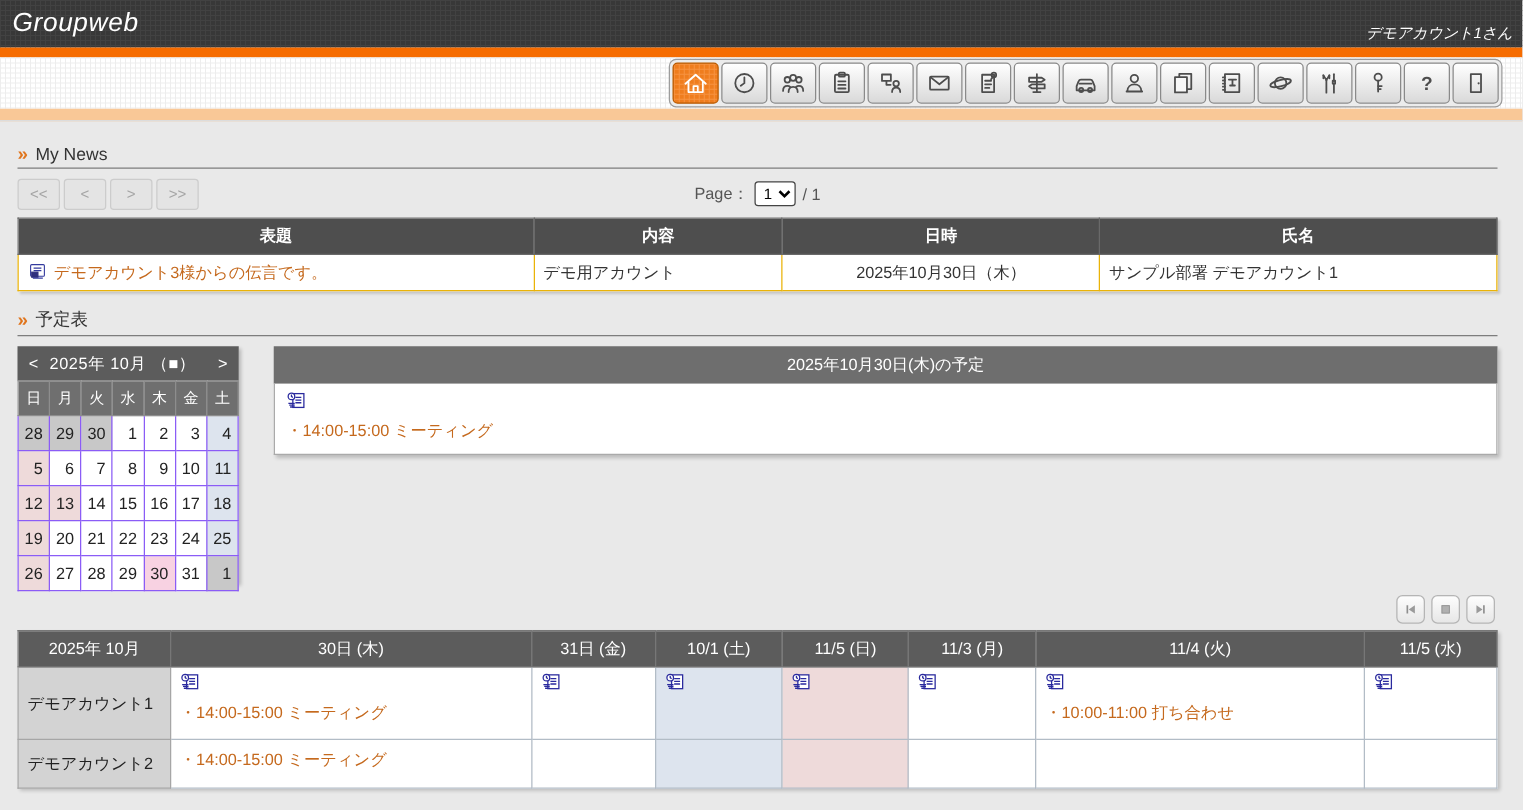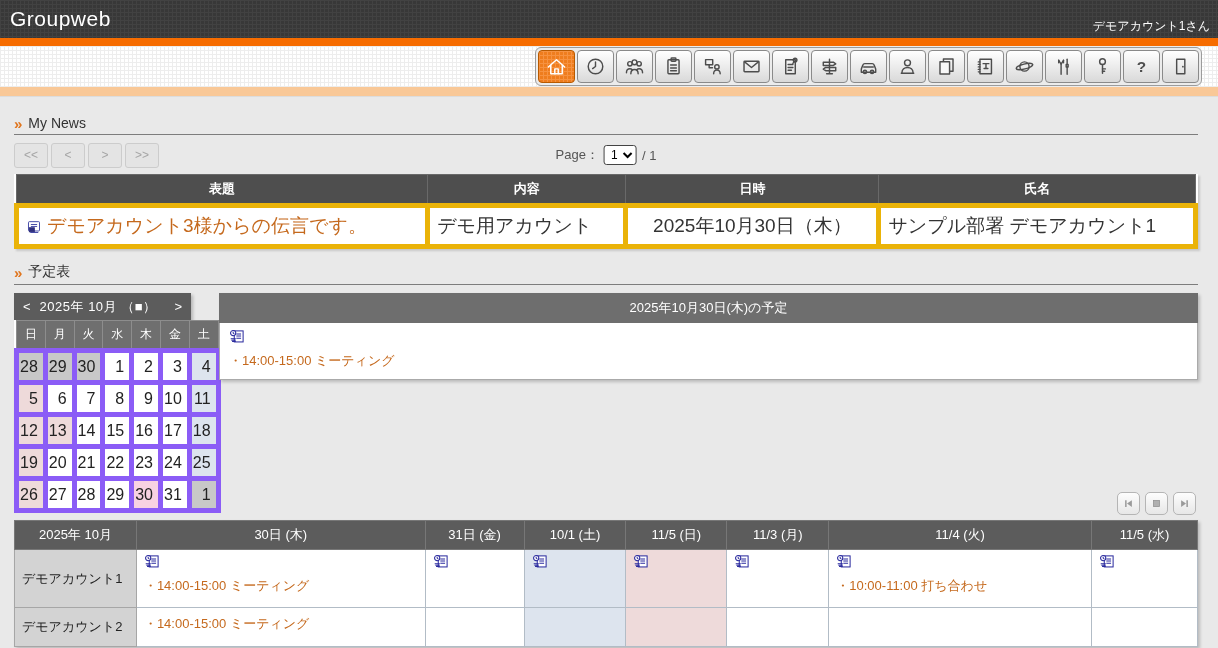--- a/index.html
+++ b/index.html
@@ -7,21 +7,21 @@
     width:1218px;height:648px;overflow:hidden;
     background:#e9e9e9;color:#333;
     font-family:"Liberation Sans","DejaVu Sans",sans-serif;font-size:13px;
   }
   
   .topbar{
     height:38px;background-color:#383838;
     background-image:linear-gradient(#424242 1px,transparent 1px),
                      linear-gradient(90deg,#424242 1px,transparent 1px);
     background-size:4px 4px;
-    display:flex;justify-content:space-between;align-items:center;
+    display:flex;justify-content:space-between;align-items:center;font-style:italic;
   }
   .logo{color:#fff;font-size:21px;padding-left:10px;letter-spacing:.5px}
   .user{color:#fff;font-size:12px;align-self:flex-end;padding:0 8px 3px 0}
   .orange-stripe{height:8px;background:#f66c00}
   .toolbar-strip{
     height:41px;background-color:#fff;
     background-image:linear-gradient(#ededed 1px,transparent 1px),
                      linear-gradient(90deg,#ededed 1px,transparent 1px);
     background-size:4px 4px;
     display:flex;justify-content:flex-end;align-items:center;
@@ -51,35 +51,35 @@
     background:#e4e4e4;color:#a5a5a5;font-size:12px;cursor:default}
   .page-select{position:absolute;left:50%;transform:translateX(-50%);
     display:flex;align-items:center;gap:5px;color:#555;font-size:13px}
   .page-select select{font-size:12px;border:1px solid #444;border-radius:3px;background:#fff;padding:1px 2px}
 
   table{border-collapse:collapse}
   
   .news-table{width:1184px;background:#fff;box-shadow:2px 2px 2px rgba(0,0,0,.15)}
   .news-table th{background:#4e4e4e;color:#fff;font-weight:bold;font-size:13px;
     padding:5px 4px;border:1px solid #696969}
-  .news-table td{border:5px solid #eab308;background:#fff;font-size:19px;padding:5px 7px;color:#333}
+  .news-table td{border:1px solid #eab308;background:#fff;font-size:13px;padding:5px 7px;color:#333}
   .news-table td.center{text-align:center}
   .news-link{color:#c5691d;cursor:pointer}
   .msg-icon{width:16px;height:16px;vertical-align:-3px;margin-right:5px}
 
   
   .sched-row{display:flex;margin-top:8px;height:190px}
   .mini-cal{width:177px;box-shadow:2px 2px 3px rgba(0,0,0,.22)}
   .cal-head{background:#5c5c5c;color:#fff;display:flex;align-items:center;height:27px;font-size:13px}
   .cal-nav{padding:0 9px;cursor:pointer}
   .cal-title{flex:1;text-align:left;letter-spacing:.5px}
   .cal-table{width:177px;background:#fff}
   .cal-table th{background:#6f6f6f;color:#fff;font-weight:normal;font-size:12px;height:25px;border:1px solid #8d8d8d}
-  .cal-table td{width:25px;height:25px;border:5px solid #8b5cf6;text-align:right;
-    padding-right:5px;font-size:16px;background:#fff;cursor:pointer;color:#222}
+  .cal-table td{width:25px;height:25px;border:1px solid #8b5cf6;text-align:right;
+    padding-right:5px;font-size:13px;background:#fff;cursor:pointer;color:#222}
   .cal-table td.sun{background:#eedada}
   .cal-table td.sat{background:#dde4ee}
   .cal-table td.other{background:#c8c8c8}
   .cal-table td.today{background:#f8d2e2}
 
   .day-panel{flex:1;margin-left:28px;align-self:flex-start;box-shadow:2px 2px 3px rgba(0,0,0,.2)}
   .day-panel-head{background:#6e6e6e;color:#fff;text-align:center;font-size:13px;padding:6px 0}
   .day-panel-body{background:#fff;border:1px solid #aaa;border-top:none;padding:5px 9px 9px;min-height:40px}
   .event-link{color:#c5691d;font-size:13px;cursor:pointer}
   .event-row{margin-top:4px}

